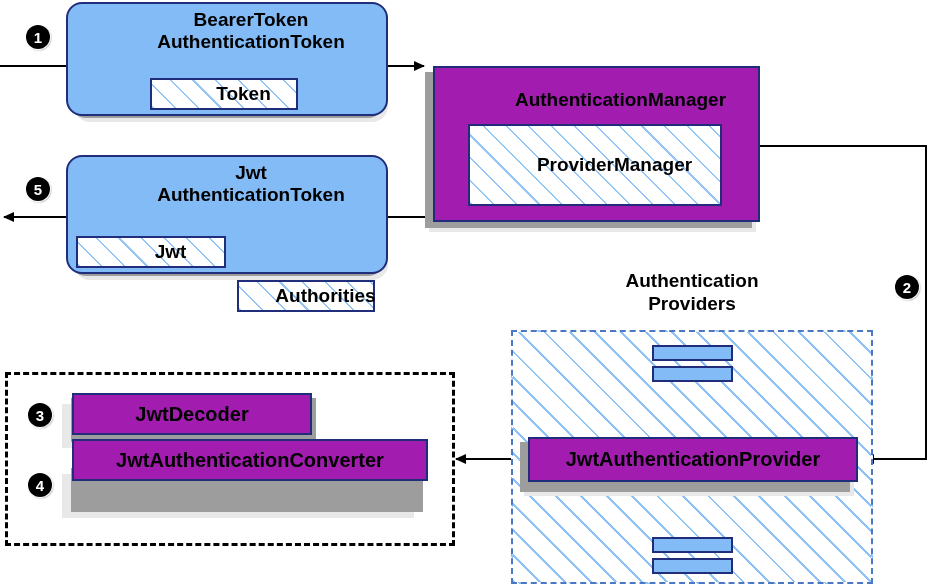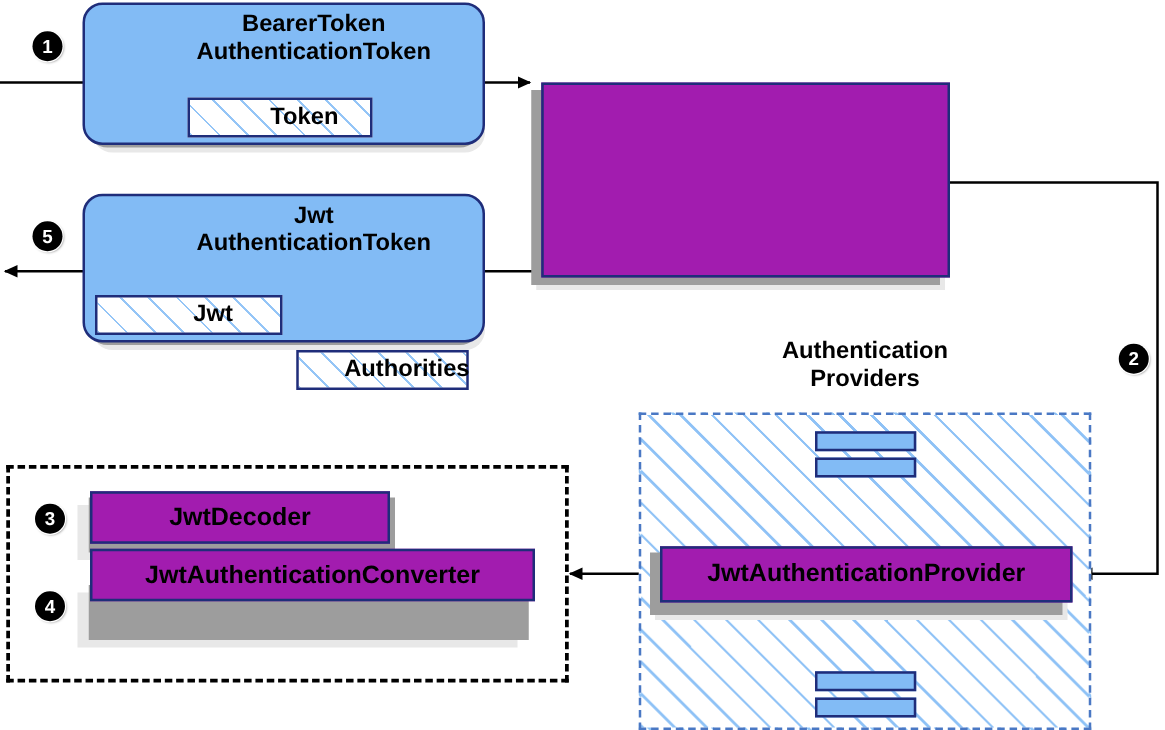--- a/index.html
+++ b/index.html
@@ -224,20 +224,22 @@
   <div class="card-title" style="left:66px; width:322px; top:162px;">Jwt</div>
   <div class="card-title" style="left:66px; width:322px; top:184px;">AuthenticationToken</div>
   <div class="slot" style="left:76px; top:236px; width:150px; height:32px;">Jwt</div>
   <div class="slot" style="left:237px; top:236px; width:138px; height:32px;margin-top:44px;">Authorities</div>
 
   <div class="bullet" style="left:26px; top:177px;">5</div>
 
   <div class="shadow-light" style="left:429px; top:76px; width:327px; height:156px;"></div>
   <div class="shadow-dark" style="left:425px; top:72px; width:327px; height:156px;"></div>
   <div class="rect-node" style="left:433px; top:66px; width:327px; height:156px;"></div>
+  <div class="card-title" style="left:433px; width:327px; top:89px;">AuthenticationManager</div>
+  <div class="slot" style="left:468px; top:124px; width:254px; height:82px;">ProviderManager</div>
 
   <div class="bullet" style="left:895px; top:275px;">2</div>
 
   <div class="group-caption" style="left:511px; width:362px; top:269px;">Authentication</div>
   <div class="group-caption" style="left:511px; width:362px; top:292px;">Providers</div>
 
   <div class="hatch-region" style="left:511px; top:330px; width:362px; height:254px;"></div>
 
   <div class="small-bar" style="left:652px; top:345px; width:81px; height:16px;"></div>
   <div class="small-bar" style="left:652px; top:366px; width:81px; height:16px;"></div>

